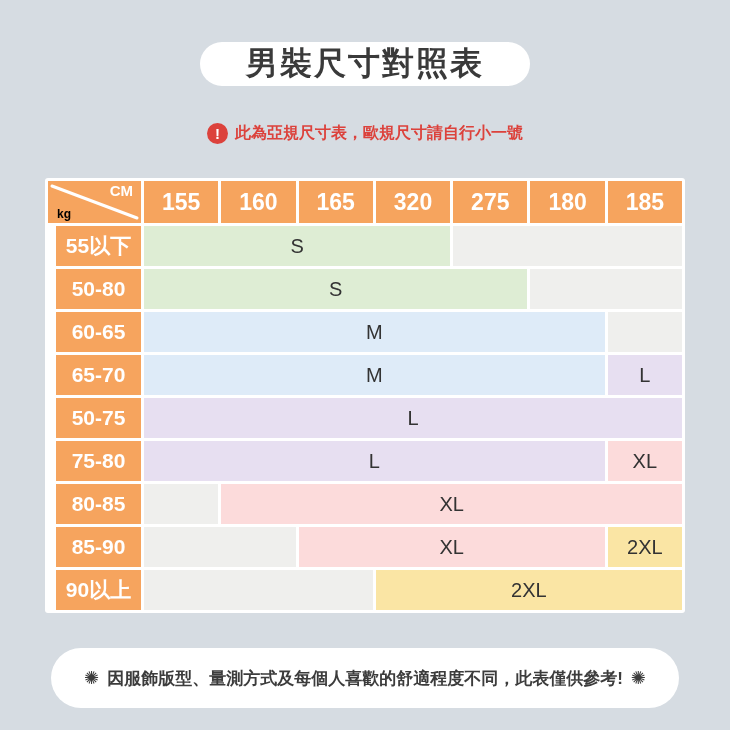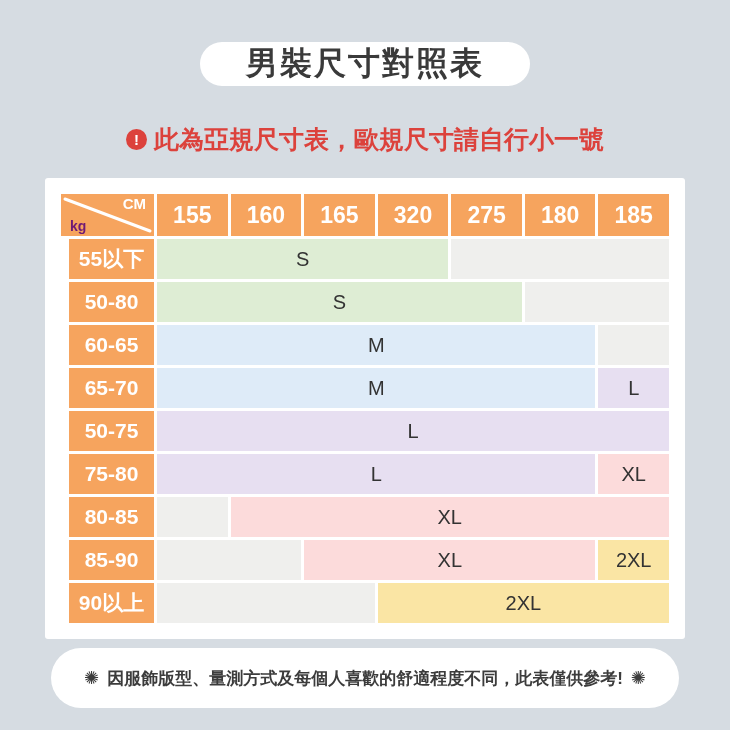--- a/index.html
+++ b/index.html
@@ -55,33 +55,33 @@
     color: #ffffff;
     font-size: 15px;
     font-weight: 700;
     display: flex;
     align-items: center;
     justify-content: center;
     flex: 0 0 auto;
   }
   .warning .warning-text {
     color: #dc423c;
-    font-size: 25px;
+    font-size: 16px;
     font-weight: 700;
     white-space: nowrap;
   }
   
   .size-table {
     position: absolute;
     left: 45px;
     top: 178px;
     width: 640px;
     box-sizing: border-box;
     background: #ffffff;
-    padding: 16px;
+    padding: 3px;
     border-radius: 3px;
     display: grid;
     grid-template-columns: 93px repeat(7, 1fr);
     grid-template-rows: 42px repeat(9, 40px);
     gap: 3px;
   }
   .cell {
     display: flex;
     align-items: center;
     justify-content: center;
@@ -115,22 +115,22 @@
     top: 1px;
     right: 8px;
     color: #fff;
     font-size: 15px;
     font-weight: 700;
   }
   .corner .kg {
     position: absolute;
     bottom: 2px;
     left: 9px;
-    color: #701a75;
-    font-size: 14px;
+    color: #000000;
+    font-size: 12px;
     font-weight: 700;
   }
   
   .footer-pill {
     position: absolute;
     top: 648px;
     left: 50%;
     transform: translateX(-50%);
     width: 628px;
     height: 60px;

